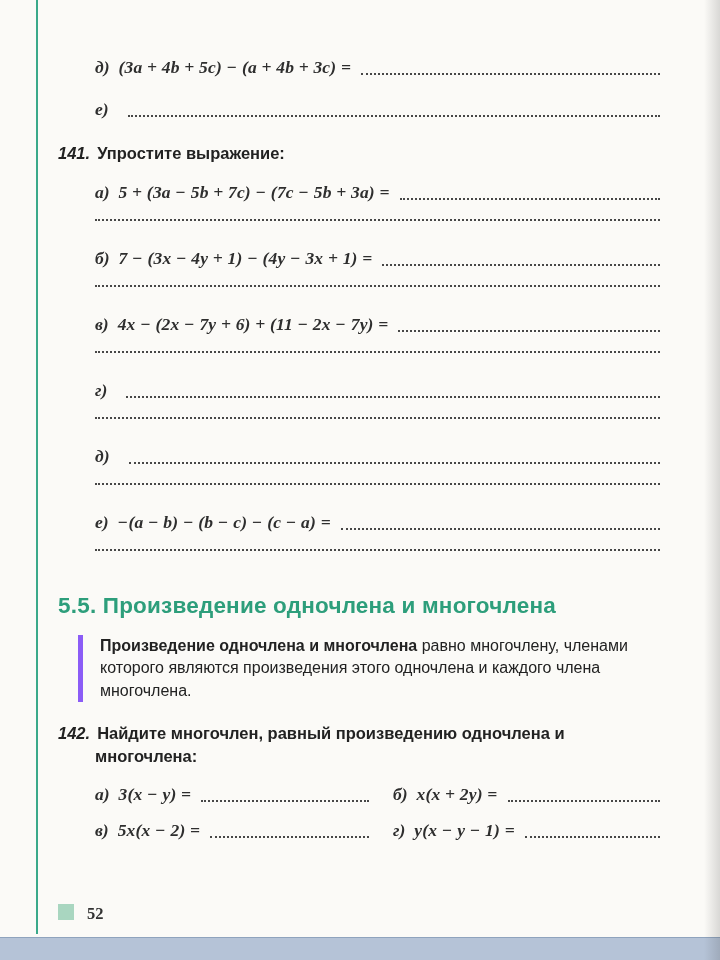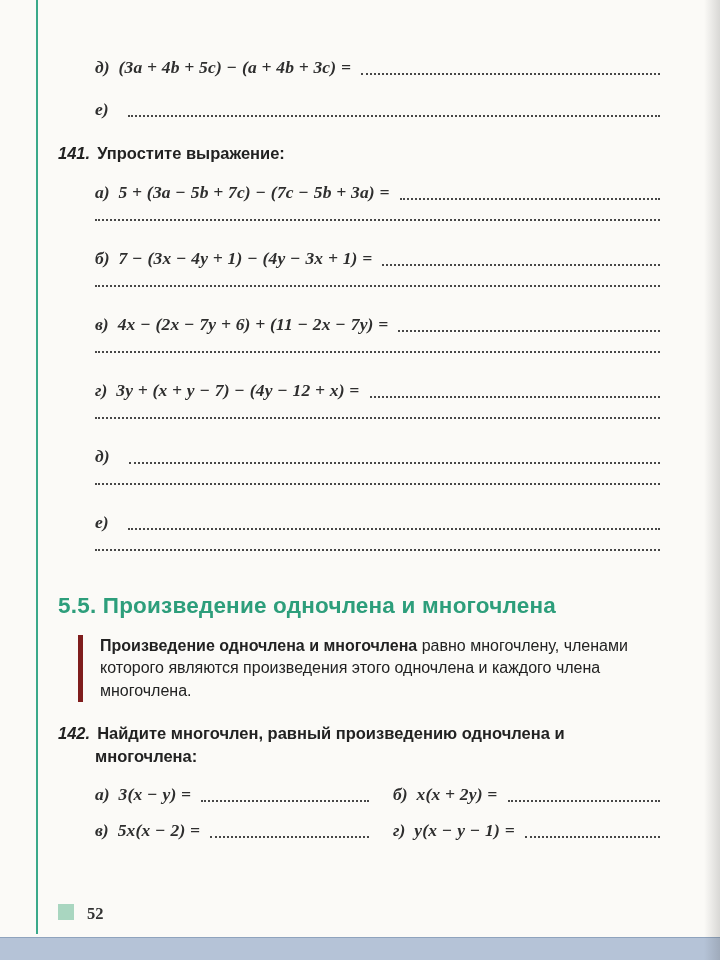--- a/index.html
+++ b/index.html
@@ -59,21 +59,21 @@
   .section-heading {
     color:#2d9e7b;
     font-size:22.5px; line-height:30px;
     font-weight:bold;
     margin:40px 0 0 0;
     letter-spacing:0.2px;
   }
   
   .defblock {
     margin:14px 0 0 20px;
-    border-left:5px solid #7f1d1d;
+    border-left:5px solid #8b5cf6;
     padding-left:17px;
     font-size:16px; line-height:22.5px;
     color:#222;
   }
   .defblock p { margin:0; }
   
   .grid142 {
     margin:6px 0 0 37px;
     display:grid;
     grid-template-columns:276px 1fr;
@@ -153,37 +153,37 @@
       <span class="lbl">в)</span>
       <span class="expr">4x − (2x − 7y + 6) + (11 − 2x − 7y) =</span>
       <span class="dots"></span>
     </div>
     <div class="dotline"></div>
   </div>
 
   <div class="item141">
     <div class="exrow">
       <span class="lbl">г)</span>
-      <span class="expr">3y + (x + y − 7) − (4y − 12 + x) =</span>
       <span class="dots"></span>
     </div>
     <div class="dotline"></div>
   </div>
 
   <div class="item141">
     <div class="exrow">
       <span class="lbl">д)</span>
       <span class="dots"></span>
     </div>
     <div class="dotline"></div>
   </div>
 
   <div class="item141">
     <div class="exrow">
       <span class="lbl">е)</span>
+      <span class="expr">−(a − b) − (b − c) − (c − a) =</span>
       <span class="dots"></span>
     </div>
     <div class="dotline"></div>
   </div>
 
   <div class="section-heading">5.5. Произведение одночлена и многочлена</div>
 
   <div class="defblock">
     <p><b>Произведение одночлена и многочлена</b><span> равно многочлену, членами которого являются произведения этого одночлена и каждого члена многочлена.</span></p>
   </div>

